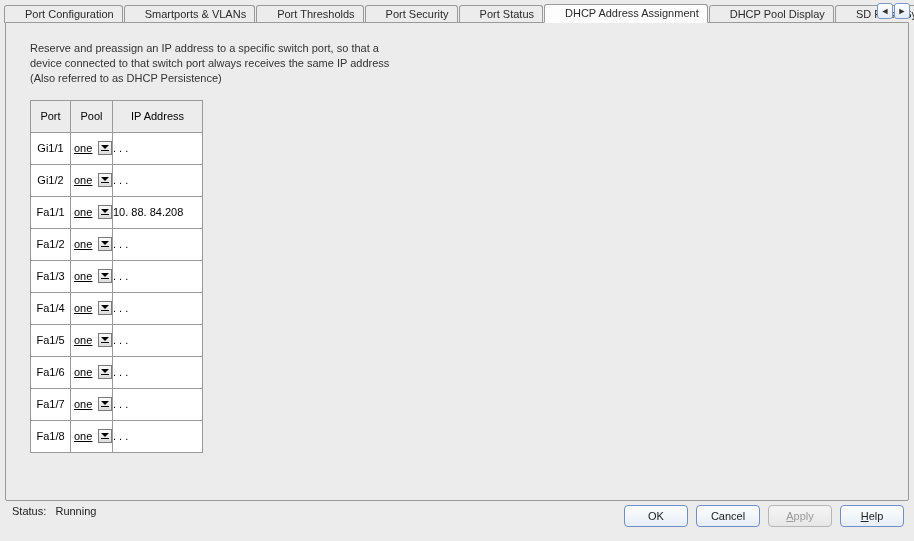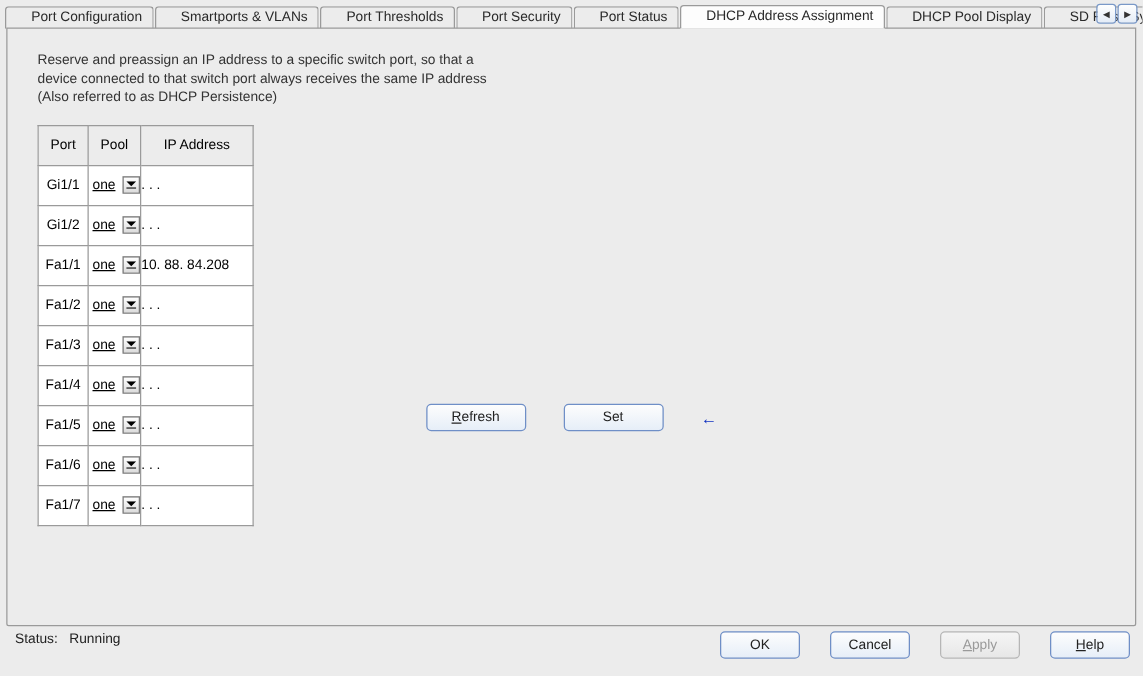--- a/index.html
+++ b/index.html
@@ -144,21 +144,21 @@
   .footer {
     position: absolute;
     left: 0; right: 0; bottom: 0;
     height: 36px;
     display: flex;
     align-items: flex-start;
     justify-content: space-between;
     padding: 0 10px 6px 12px;
   }
   .status { color: #222; }
-  .footer-buttons { display: flex; gap: 24px; }
+  .footer-buttons { display: flex; gap: 8px; }
   .footer-buttons .btn { min-width: 64px; }
   .btn[disabled] {
     color: #9a9a9a;
     border-color: #b6b6b6;
     background: linear-gradient(#f5f5f5, #e7e7e7);
   }
   .underline { text-decoration: underline; }
 </style>
 </head>
 <body>
@@ -320,28 +320,38 @@
               <span class="pool-dd">
                 <svg width="8" height="6" viewBox="0 0 8 6">
                   <path d="M0 0 L8 0 L4 4 Z" fill="#000"></path>
                   <rect x="0" y="5" width="8" height="1" fill="#000"></rect>
                 </svg>
               </span>
             </div>
           </td>
           <td class="col-ip ip-cell"> .  .  .</td>
         </tr>
+        <tr>
+          <td class="col-port">Fa1/8</td>
+          <td class="col-pool">
+            <div class="pool-cell">
+              <span>one</span>
+              <span class="pool-dd">
+                <svg width="8" height="6" viewBox="0 0 8 6">
+                  <path d="M0 0 L8 0 L4 4 Z" fill="#000"></path>
+                  <rect x="0" y="5" width="8" height="1" fill="#000"></rect>
+                </svg>
+              </span>
+            </div>
+          </td>
+          <td class="col-ip ip-cell"> .  .  .</td>
+        </tr>
       </tbody>
   </table>
 
-  <div class="button-row">
-    <button class="btn"><span class="underline">R</span><span>efresh</span></button>
-    <button class="btn">Set</button>
-    <span class="arrow-indicator">←</span>
-  </div>
 </div>
 
 <div class="footer">
   <div class="status">
     <span>Status:</span>
     <span>&nbsp;</span>
     <span>Running</span>
   </div>
   <div class="footer-buttons">
     <button class="btn">OK</button>

